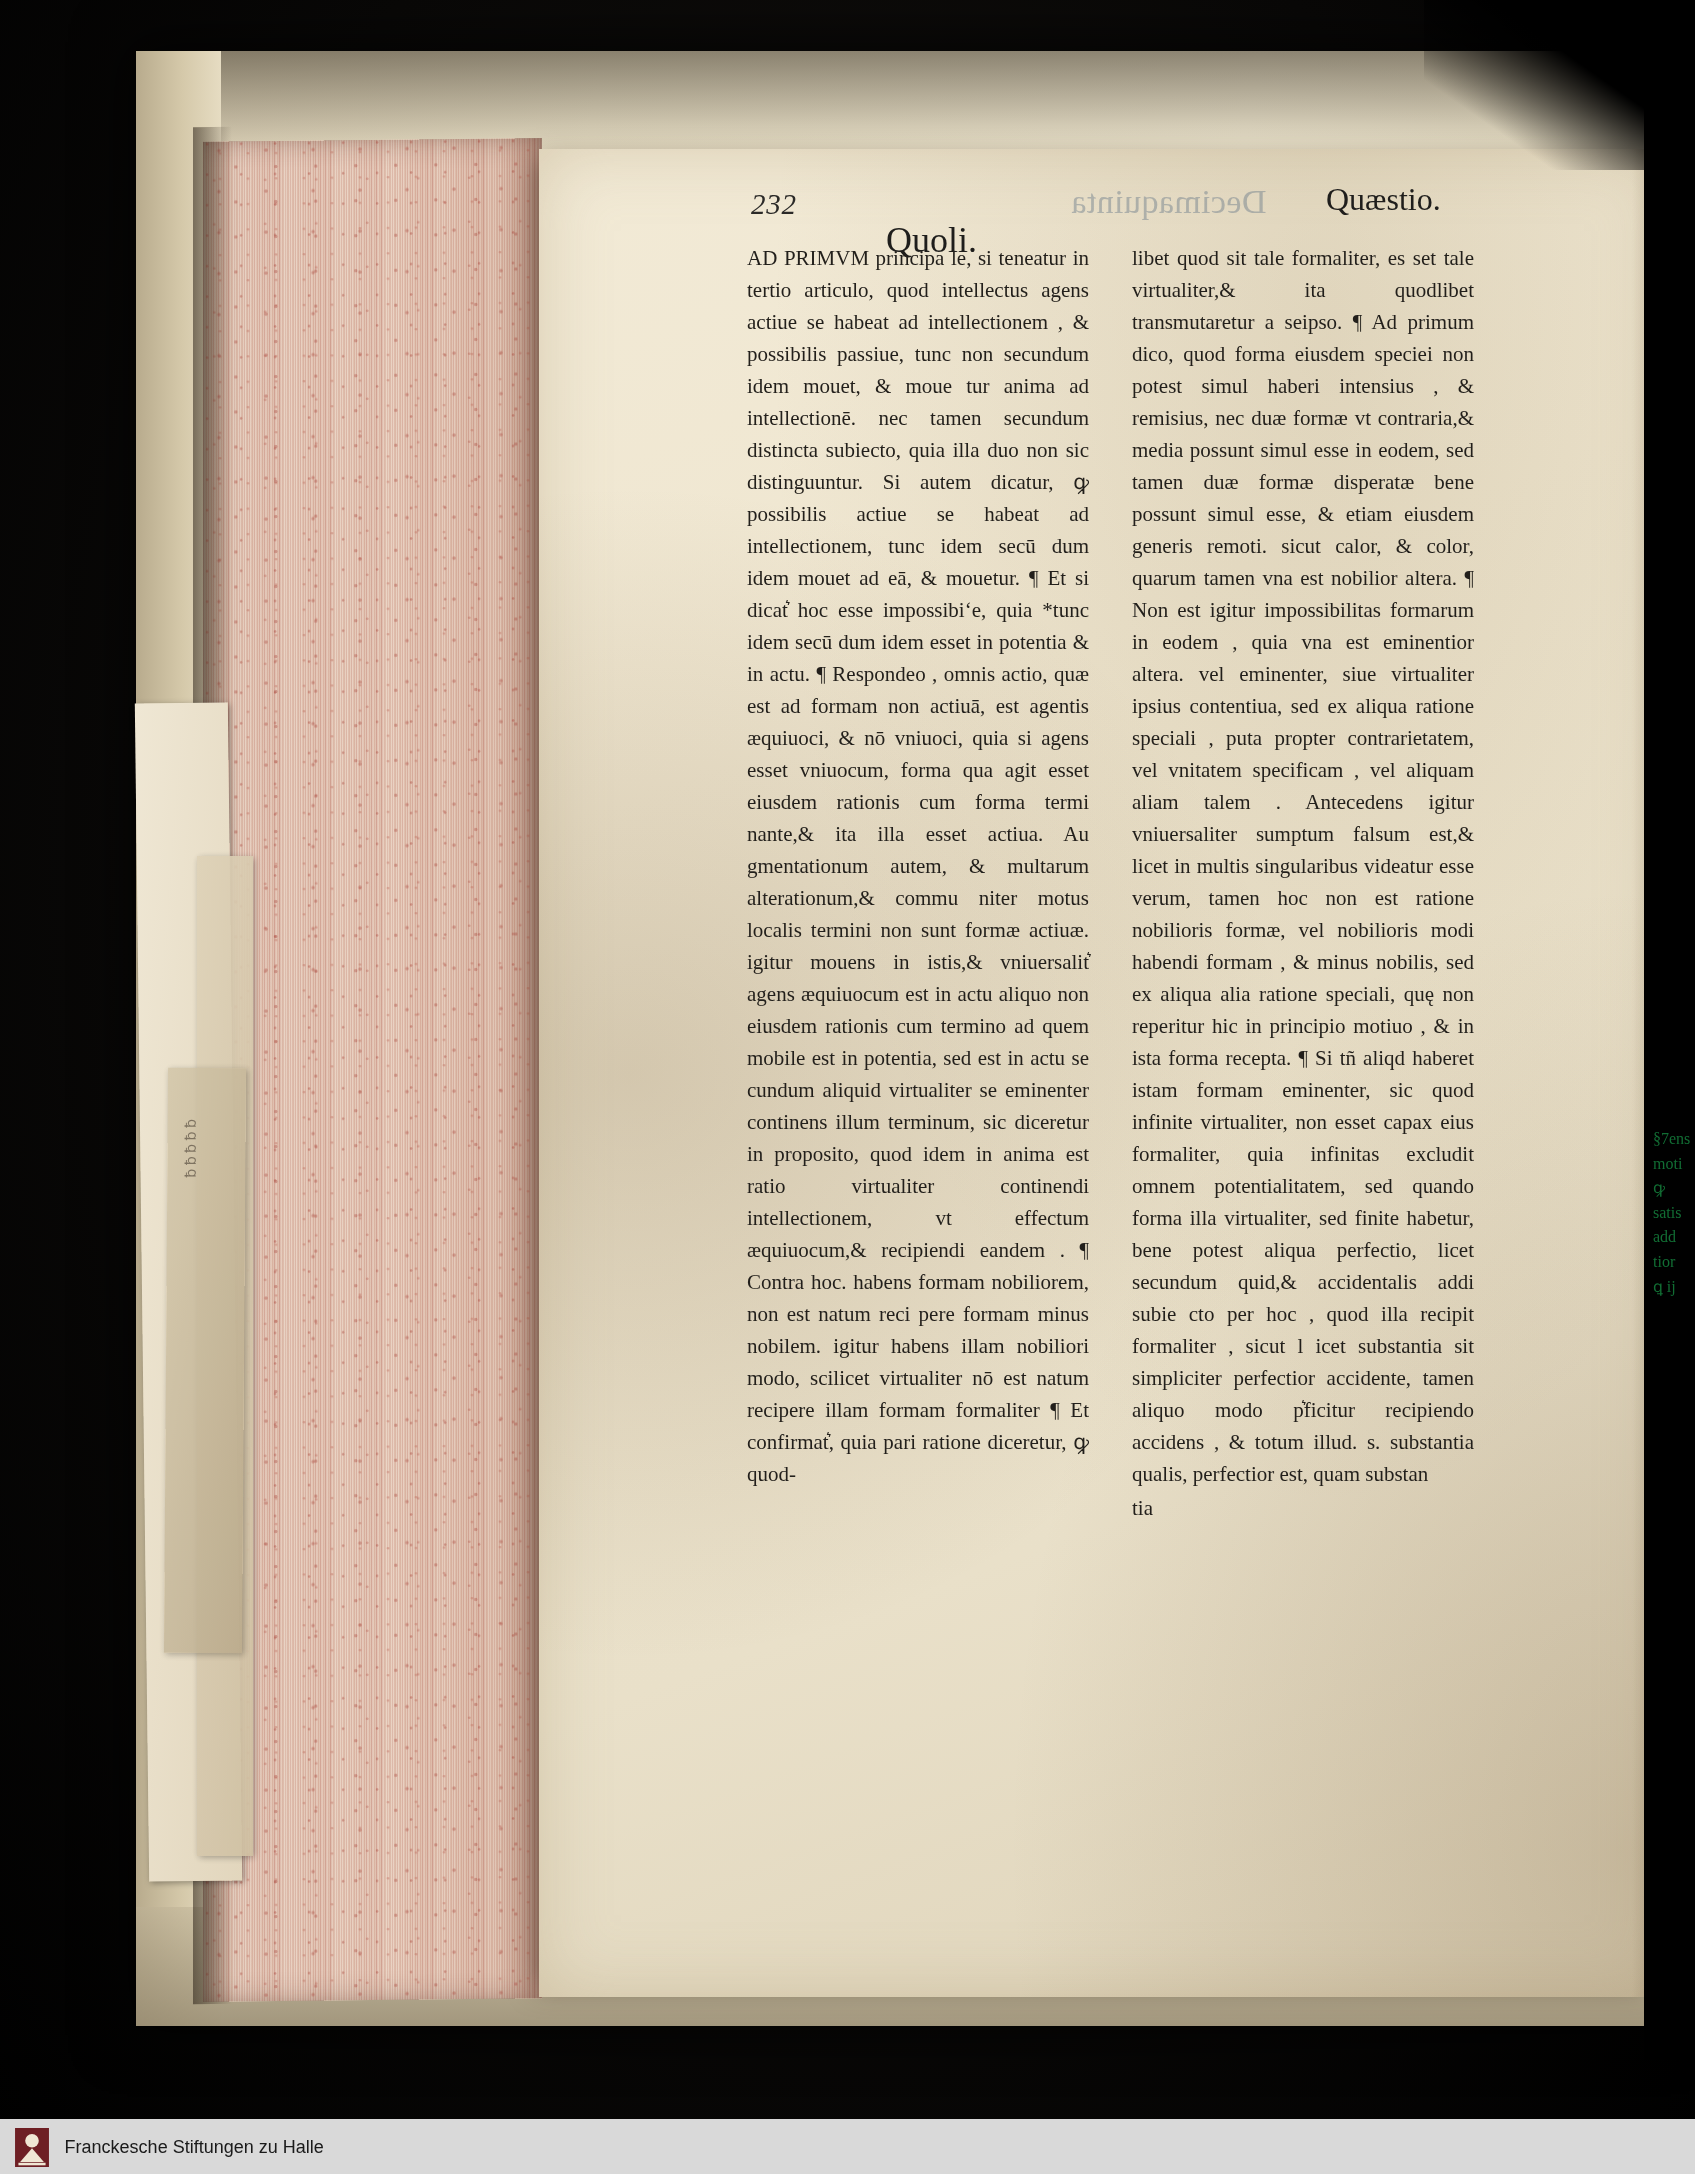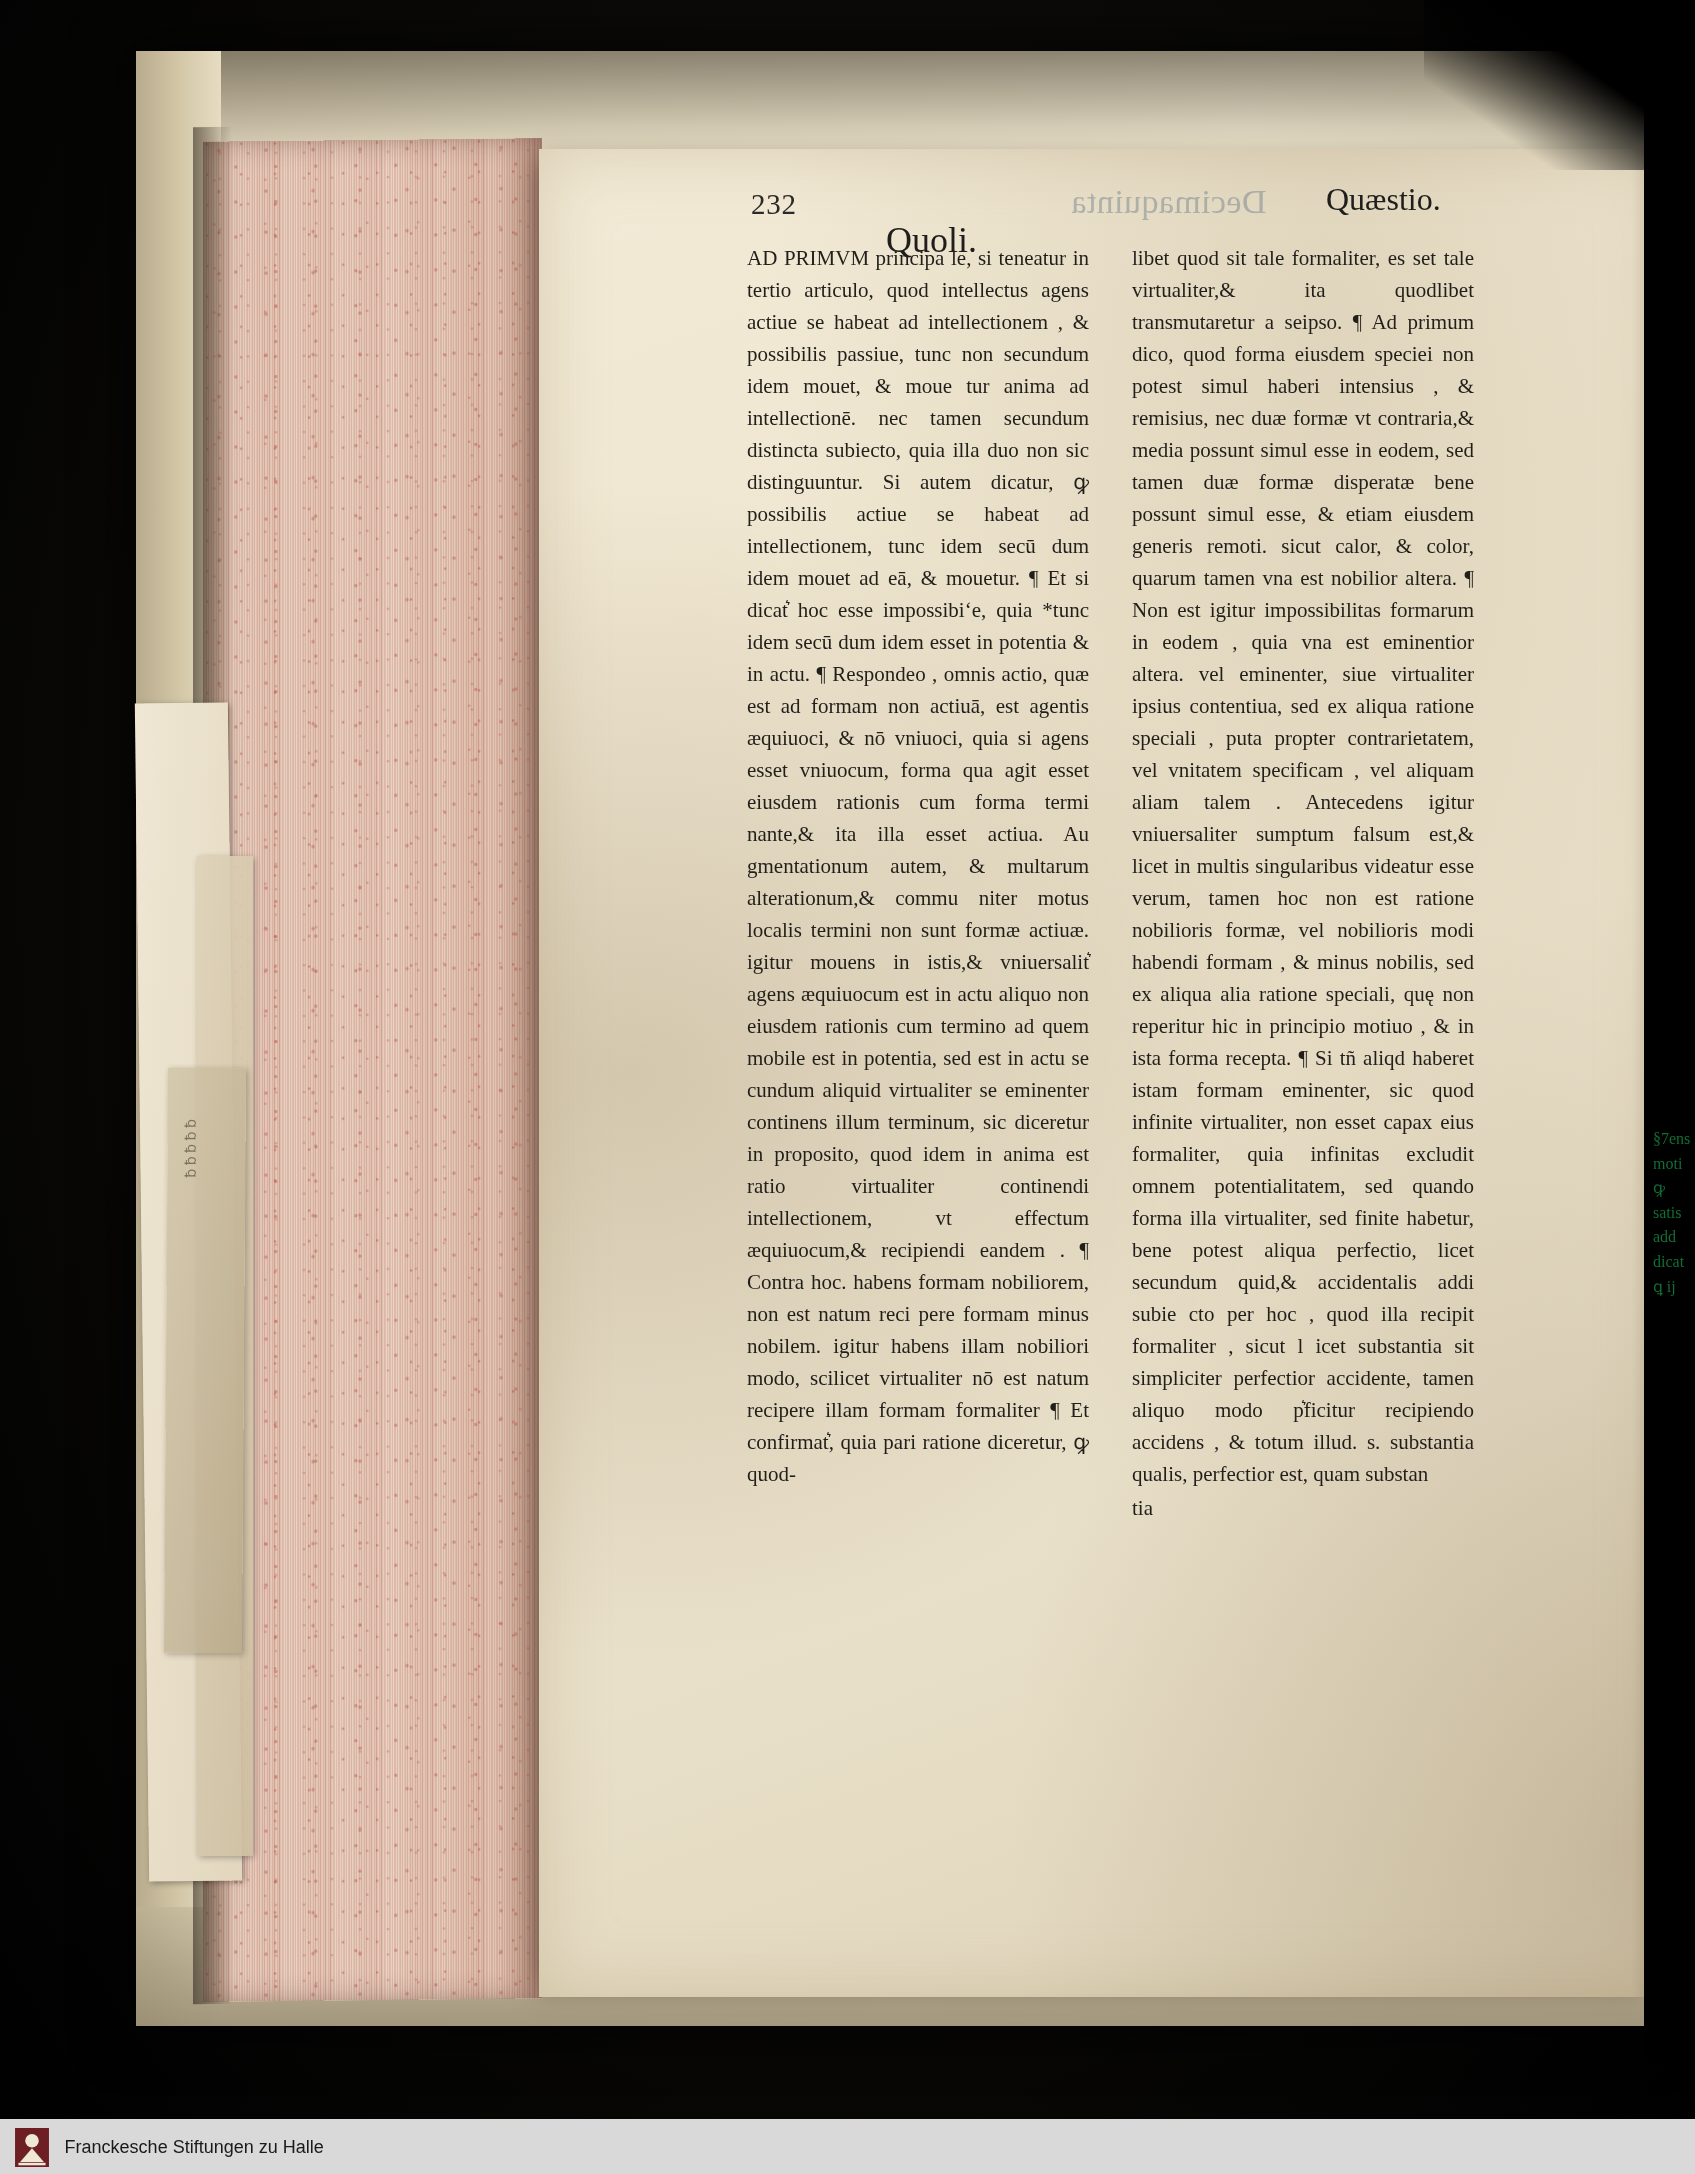--- a/index.html
+++ b/index.html
@@ -180,20 +180,21 @@
     height: 51px;
   }
   .folio {
     position: absolute;
     left: 212px;
     top: 6.8px;
     font-size: 29px;
     letter-spacing: 0.8px;
     color: #2b2a28;
     font-family: "Liberation Serif", serif;
+    font-style: italic;
   }
   .running-title {
     position: absolute;
     left: 347px;
     top: 0;
     font-size: 36px;
     color: #1f1e1c;
     font-family: "Liberation Serif", serif;
     margin-top: 38px;
   }
@@ -349,21 +350,21 @@
 
 <div class="dark-right-strip"></div>
 <div class="dark-corner-tr"></div>
 
 <div class="edge-notes">
   <div>§7ens</div>
   <div>moti</div>
   <div>ꝙ</div>
   <div>satis</div>
   <div>add</div>
-  <div>dicat</div>
+  <div>tior</div>
   <div>ꝗ ij</div>
 </div>
 
 <div class="footer-bar">
   <span class="footer-logo">
     <svg width="34" height="39" viewBox="0 0 40 46" xmlns="http://www.w3.org/2000/svg">
       <rect x="0" y="0" width="40" height="46" fill="#6e1f24"></rect>
       <circle cx="20" cy="15" r="8" fill="#f0e7d4"></circle>
       <path d="M6 40 L20 24 L34 40 Z" fill="#f0e7d4"></path>
       <rect x="4" y="41" width="32" height="3" fill="#f0e7d4"></rect>

